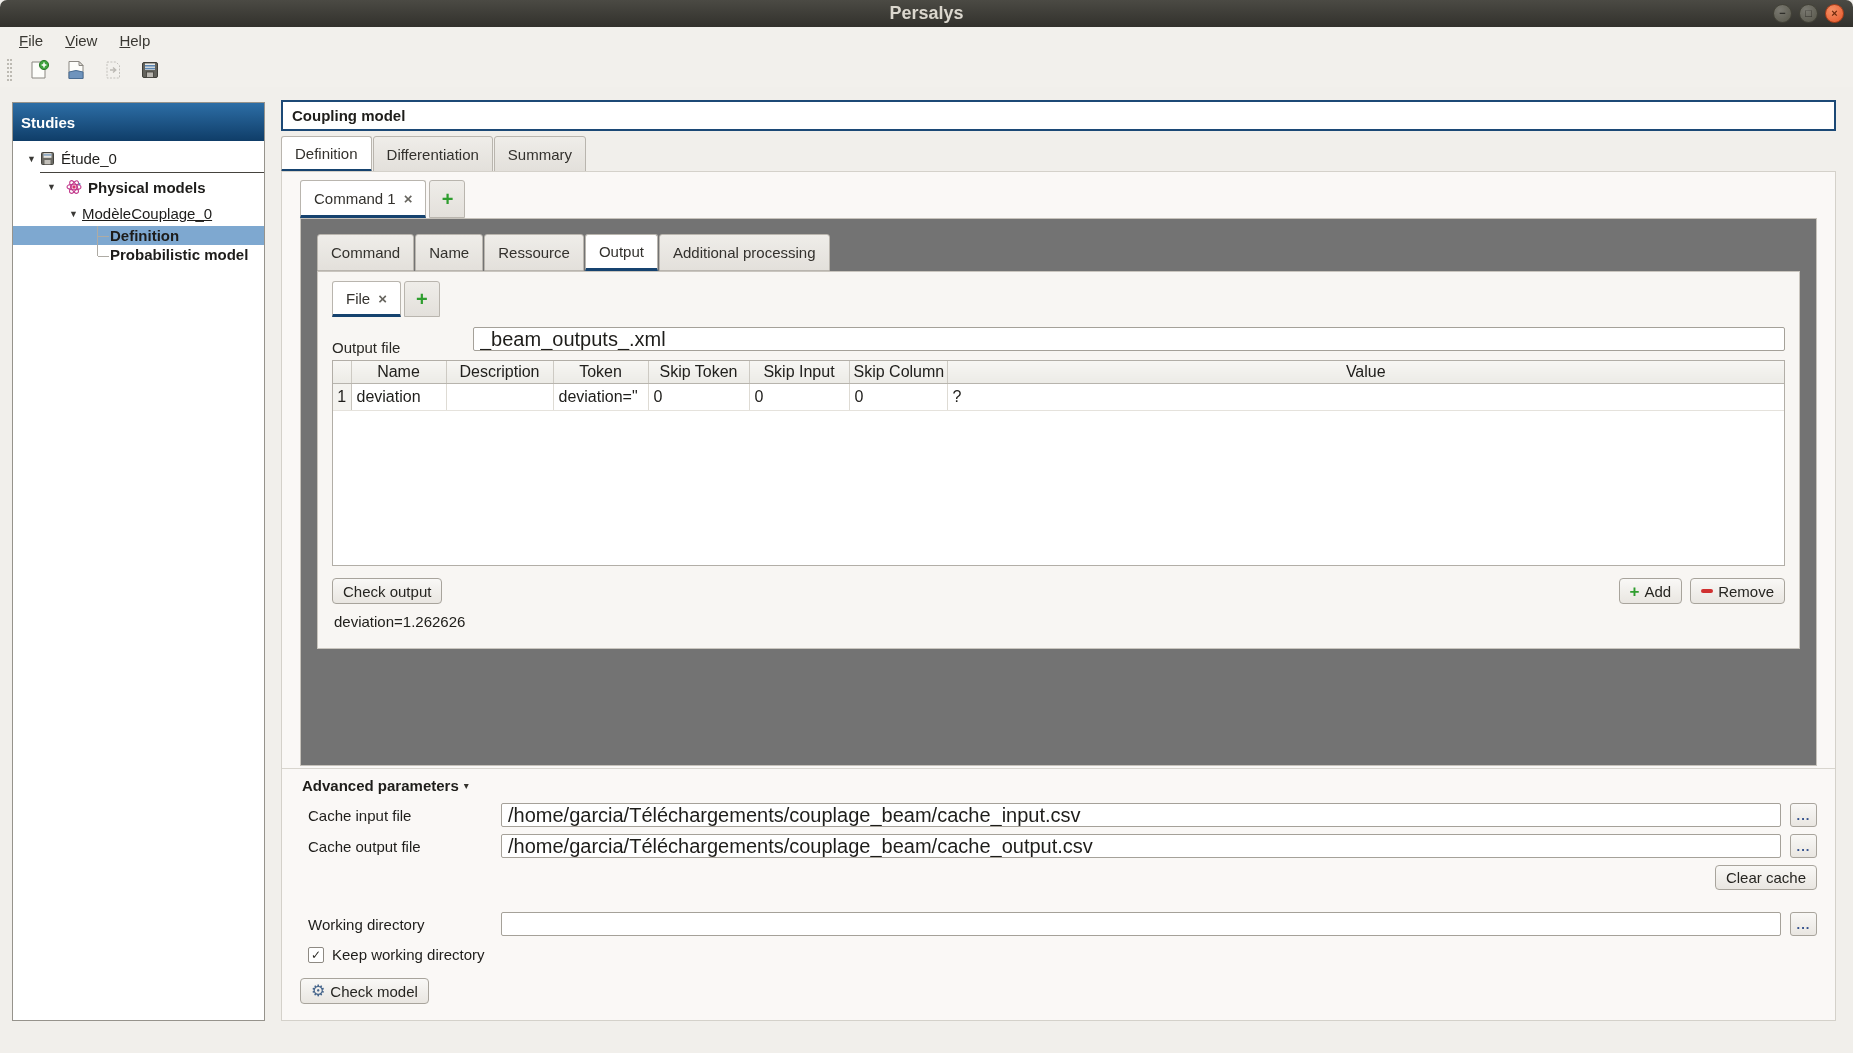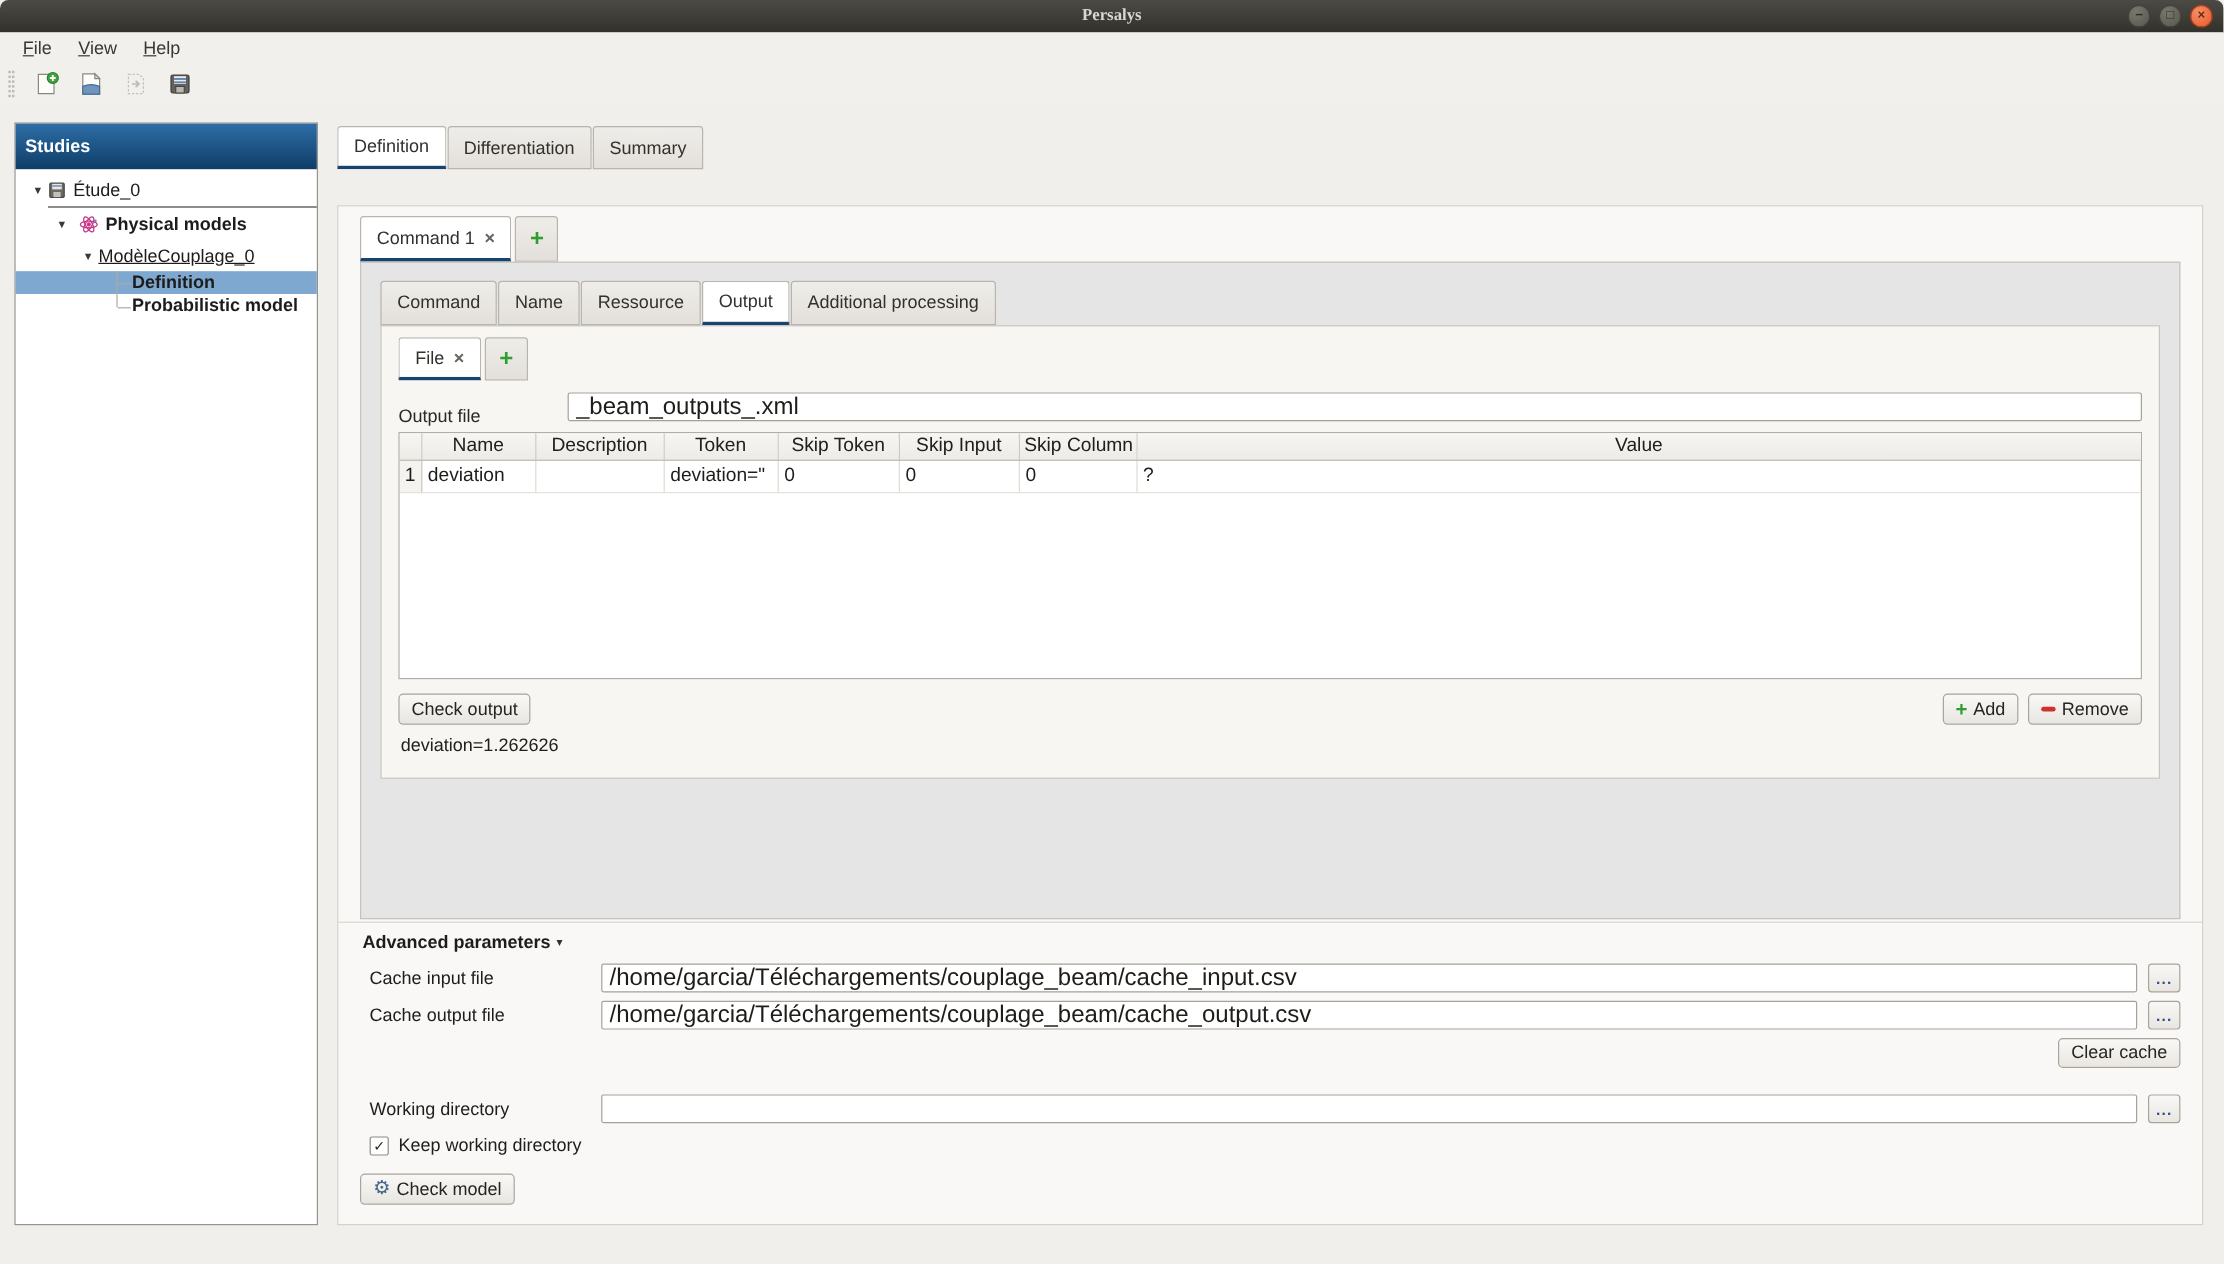--- a/index.html
+++ b/index.html
@@ -9,21 +9,21 @@
     background:#f1efeb;
     font-family:"Liberation Sans","DejaVu Sans",sans-serif;
     font-size:15px; color:#1e1d1a;
     overflow:hidden;
   }
   
   .titlebar{position:absolute;top:0;left:0;right:0;height:27px;
     background:linear-gradient(#4b4a44,#32312c);
     border-radius:7px 7px 0 0;
     display:flex;align-items:center;justify-content:center;}
-  .titlebar-title{color:#dbd7ce;font-weight:bold;font-size:14px;font-family:Liberation Serif, serif;}
+  .titlebar-title{color:#dbd7ce;font-weight:bold;font-size:18px;}
   .win-controls{position:absolute;right:9px;top:4px;display:flex;gap:7px;}
   .win-btn{width:19px;height:19px;border-radius:50%;
     background:radial-gradient(circle at 35% 30%,#7a7971,#565549);
     border:1px solid #434238;color:#2e2d28;
     display:flex;align-items:center;justify-content:center;
     font-size:11px;line-height:1;font-weight:bold;}
   .win-btn .glyph{transform:translateY(-0.5px);}
   .win-btn.close{background:radial-gradient(circle at 35% 30%,#f59065,#e6582b);
     border-color:#ad3f1a;color:#6e2a0d;}
   
@@ -68,21 +68,21 @@
   .tab.active{background:#fff;border-bottom:3px solid #16436f;}
   .main-tabs{margin-top:5px;height:36px;}
   .tab-close{color:#67655f;font-weight:bold;font-size:15px;line-height:1;}
   .plus-tab{width:36px;display:flex;align-items:center;justify-content:center;
     background:linear-gradient(#efede9,#e3e0db);border:1px solid #b9b5ae;
     border-radius:3px 3px 0 0;margin-left:2px;}
   .plus-glyph{color:#2f9e2f;font-size:20px;font-weight:bold;line-height:1;}
   .tab-content{position:absolute;top:71px;left:0;right:0;bottom:0;
     background:#faf8f6;border:1px solid #d4d1ca;padding:8px 18px 0 18px;}
   .cmd-tabs{height:38px;}
-  .cmd-frame{border:1px solid #c6c2bb;background:#e5e5e5;height:548px;padding:15px 16px 0;}
+  .cmd-frame{border:1px solid #c6c2bb;background:#737373;height:548px;padding:15px 16px 0;}
   .sub-tabs{height:37px;}
   .inner-frame{border:1px solid #c9c5be;background:#f8f6f3;height:378px;padding:9px 14px 0;}
   .file-tabs{height:36px;}
   .field-row{display:flex;align-items:center;height:24px;}
   .output-row{margin-top:10px;}
   .output-label{width:141px;color:#2a2824;margin-top:16px;}
   .text-input{flex:1;height:24px;border:1px solid #a5a199;border-radius:2px;
     background:#fff;font-size:20px;padding:0 6px;color:#1e1d1a;font-family:inherit;}
   
   .table-wrap{margin-top:9px;height:206px;border:1px solid #b2aea7;background:#fff;overflow:hidden;}
@@ -217,20 +217,23 @@
       <span class="lbl">Definition</span>
     </div>
     <div class="tree-row r-prob">
       <span class="branch last"></span>
       <span class="lbl">Probabilistic model</span>
     </div>
   </div>
 </div>
 
 <div class="main">
+  <div class="panel-title">
+    <span>Coupling model</span>
+  </div>
 
   <div class="tabs main-tabs">
     <span class="tab active">
         <span>Definition</span>
       </span>
     <span class="tab">
         <span>Differentiation</span>
       </span>
     <span class="tab">
         <span>Summary</span>

